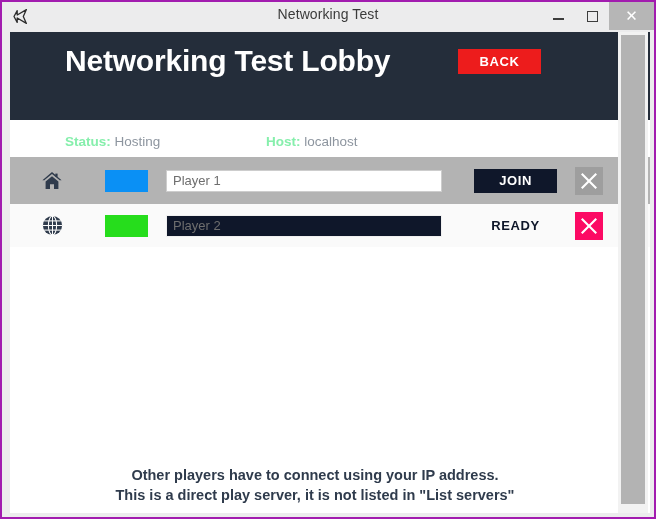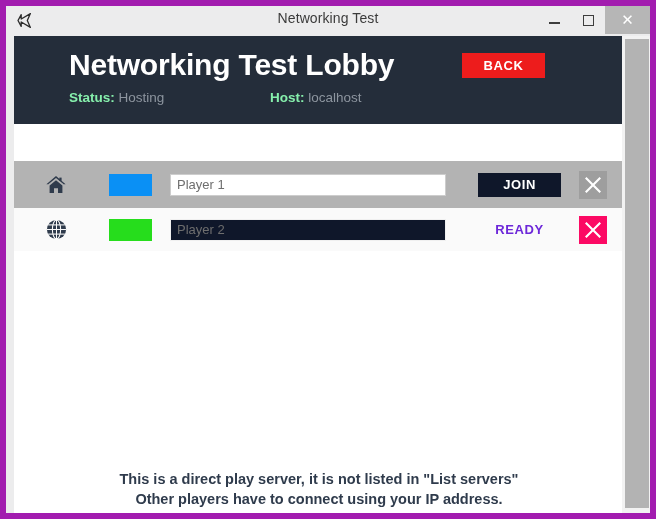--- a/index.html
+++ b/index.html
@@ -14,21 +14,21 @@
     overflow: hidden;
   }
 
   
   .window {
     position: relative;
     width: 656px;
     height: 519px;
     box-sizing: border-box;
     background: #ececed;
-    border: 6px solid #a21caf;
+    border: 2px solid #a21caf;
     overflow: hidden;
   }
 
   
   .titlebar {
     position: relative;
     height: 28px;
     background: #ececed;
     display: flex;
     align-items: center;
@@ -140,20 +140,21 @@
     left: 55px;
     top: 54px;
     font-size: 13.5px;
     color: #9aa2ac;
   }
   .info-item {
     display: inline-block;
   }
   .info-item.host-item {
     margin-left: 102px;
+    margin-top: 48px;
   }
   .info-label {
     color: #86efac;
     font-weight: bold;
   }
   .info-value {
     color: #8d959f;
   }
 
   
@@ -224,21 +225,21 @@
     display: flex;
     align-items: center;
     justify-content: center;
     cursor: pointer;
   }
   .ready-label {
     position: absolute;
     left: 464px;
     width: 83px;
     text-align: center;
-    color: #6d28d9;
+    color: #0f172a;
     font-size: 13px;
     font-weight: bold;
     letter-spacing: .6px;
   }
   .remove-button {
     position: absolute;
     left: 565px;
     width: 28px;
     height: 28px;
     display: flex;
@@ -364,22 +365,22 @@
         <div class="remove-button active">
           <svg width="22" height="22" viewBox="0 0 22 22">
             <path d="M4.5 3 L11 9.5 L17.5 3 L19 4.5 L12.5 11 L19 17.5 L17.5 19 L11 12.5 L4.5 19 L3 17.5 L9.5 11 L3 4.5 Z" fill="#ffffff"></path>
           </svg>
         </div>
       </div>
 
     </div>
 
     <div class="footer-note">
+      <div>Other players have to connect using your IP address.</div>
       <div>This is a direct play server, it is not listed in "List servers"</div>
-      <div>Other players have to connect using your IP address.</div>
     </div>
 
     <div class="scroll-track">
       <div class="scroll-thumb"></div>
     </div>
 
   </div>
 </div>
 
 </body></html>

